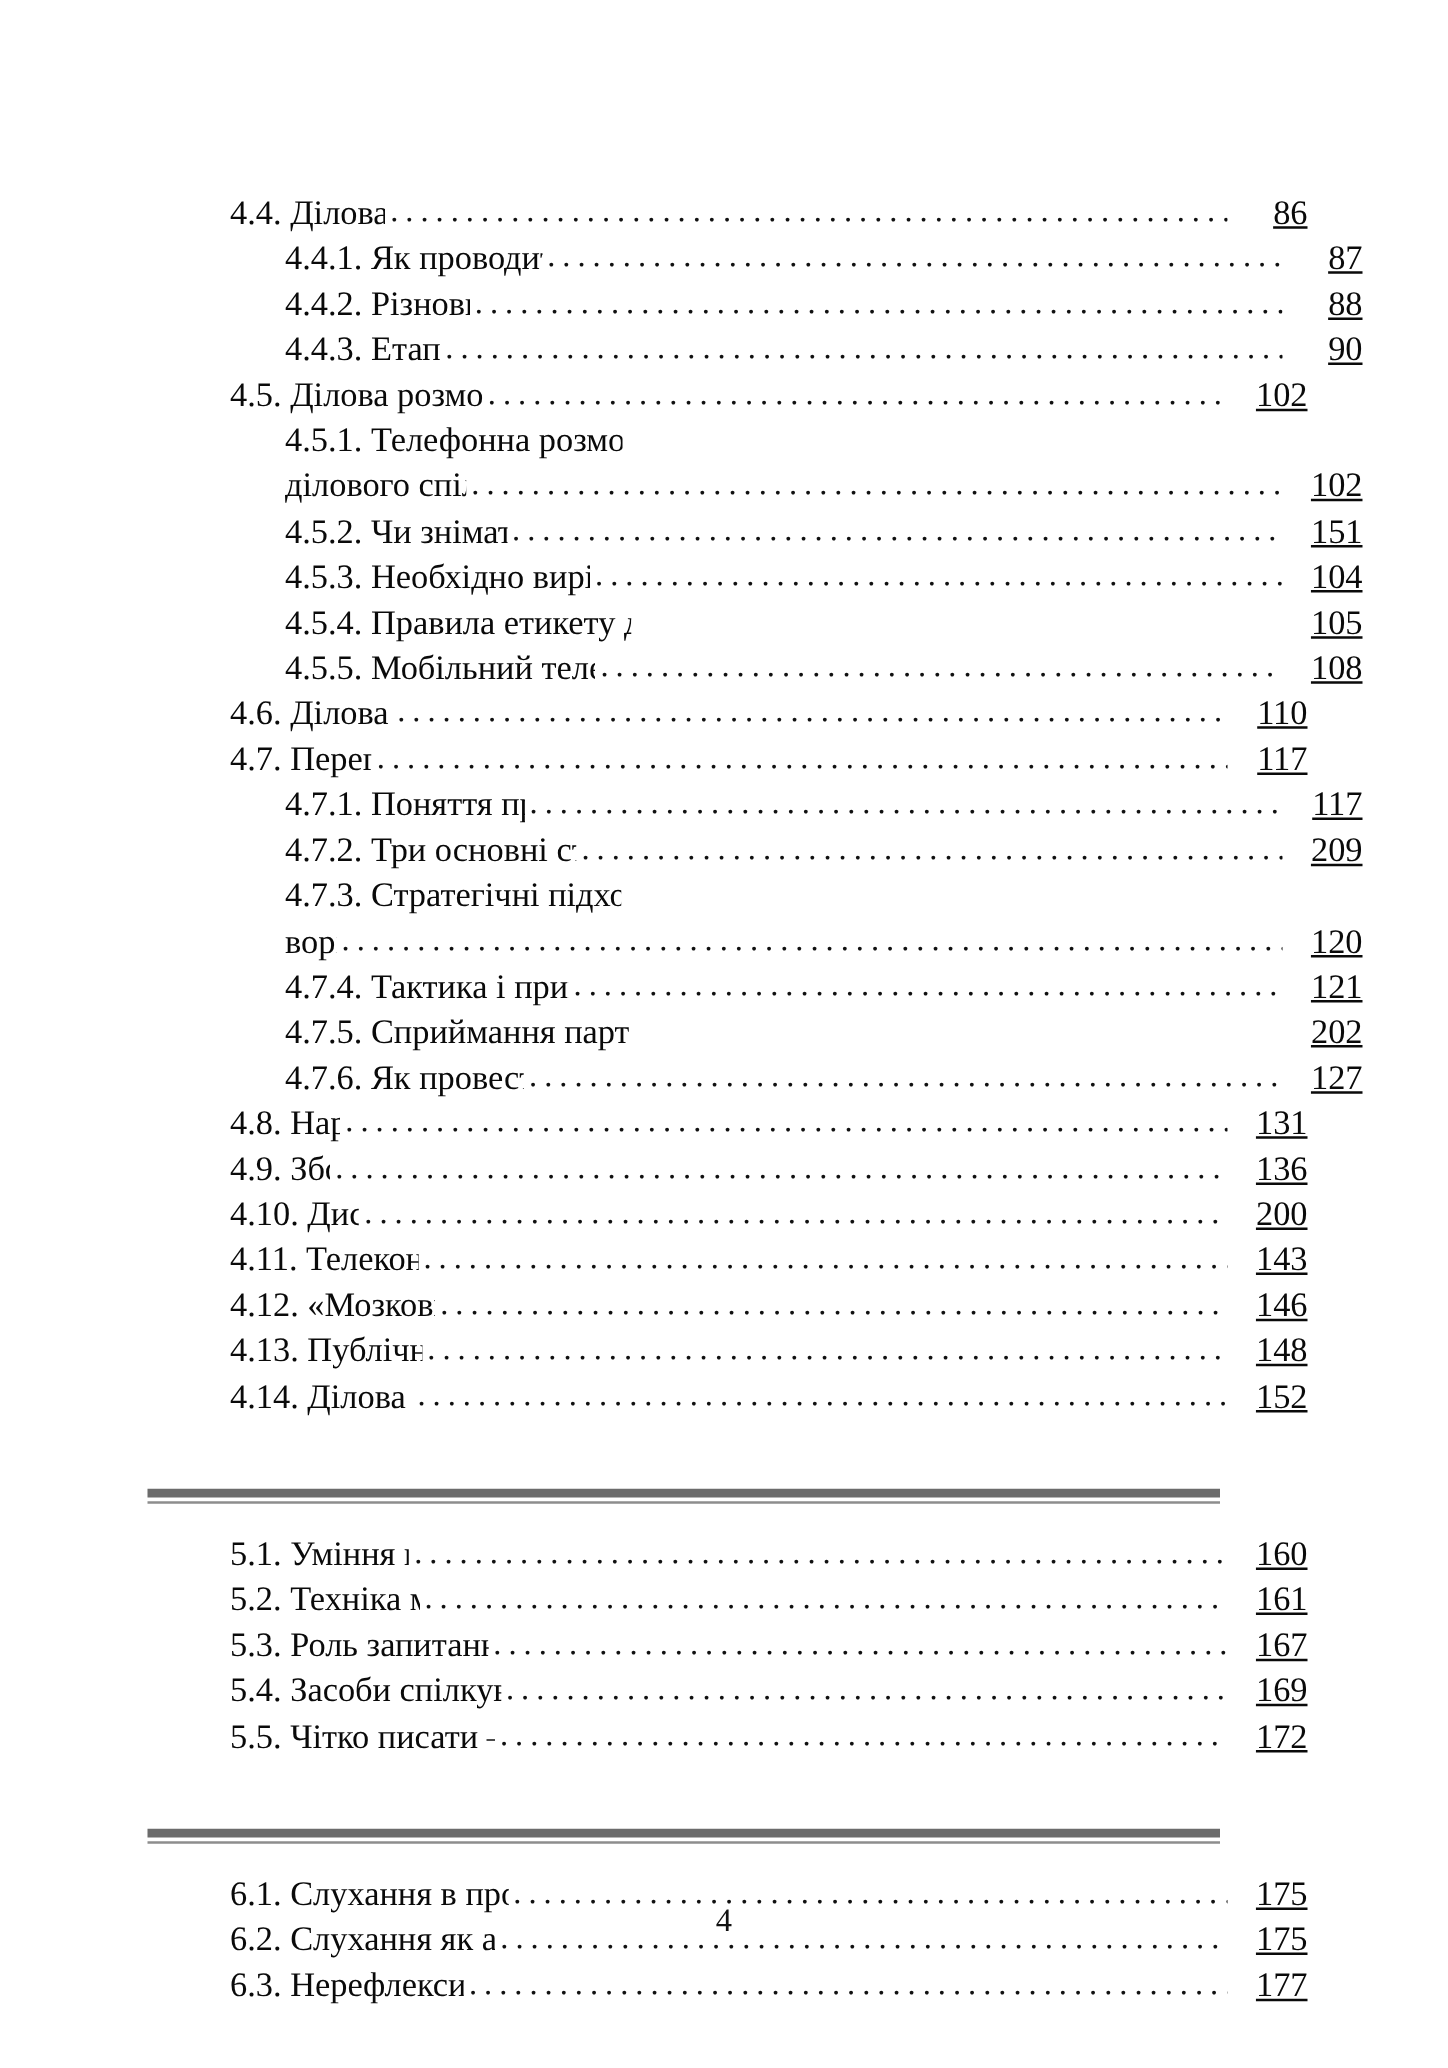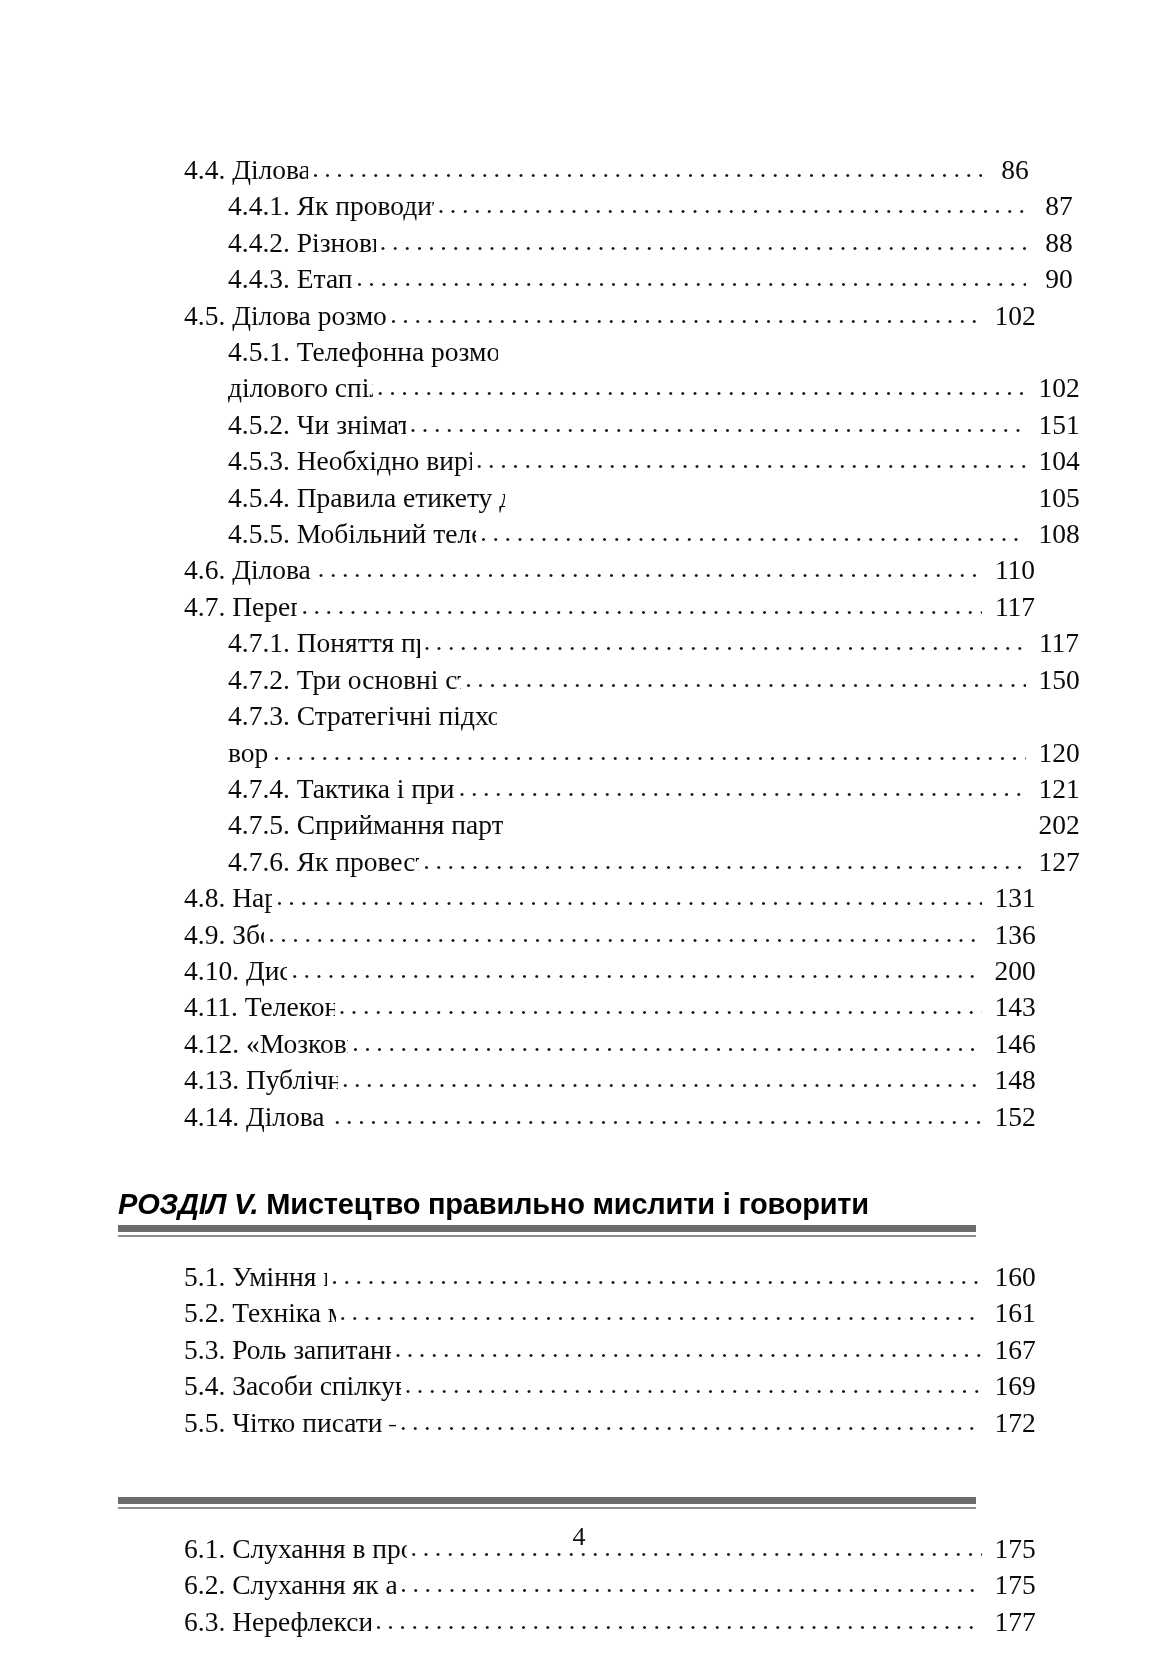--- a/index.html
+++ b/index.html
@@ -48,22 +48,23 @@
     position: relative;
     top: -2px;
     letter-spacing: 5.6px;
     font-size: 26px;
     color: #101010;
   }
   .toc-dots.hidden { visibility: hidden; }
   .toc-page {
     flex: 0 0 auto;
     width: 62px;
-    text-align: center;
+    text-align: right;
     font-size: 27.5px;
+    text-decoration: underline;
   }
 
   
   .toc-item.cont { padding-left: 110px; }
 
   
   .chapter {
     margin-left: 0;
     width: 858px;
   }
@@ -178,21 +179,21 @@
           <span class="toc-page">117</span>
         </li>
         <li class="toc-item lvl2">
           <span class="toc-title">4.7.1. Поняття про переговори</span>
           <span class="toc-dots">............................................................................................</span>
           <span class="toc-page">117</span>
         </li>
         <li class="toc-item lvl2">
           <span class="toc-title">4.7.2. Три основні стратегії переговорів</span>
           <span class="toc-dots">............................................................................................</span>
-          <span class="toc-page">150</span>
+          <span class="toc-page">209</span>
         </li>
         <li class="toc-item lvl2">
           <span class="toc-title">4.7.3. Стратегічні підходи до проведення перего-</span>
           <span class="toc-dots hidden">............................................................................................</span>
           <span class="toc-page"></span>
         </li>
         <li class="toc-item lvl2 cont">
           <span class="toc-title">ворів</span>
           <span class="toc-dots">............................................................................................</span>
           <span class="toc-page">120</span>
@@ -239,64 +240,63 @@
         </li>
         <li class="toc-item lvl1">
           <span class="toc-title">4.13. Публічні виступи</span>
           <span class="toc-dots">............................................................................................</span>
           <span class="toc-page">148</span>
         </li>
         <li class="toc-item lvl1">
           <span class="toc-title">4.14. Ділова доповідь</span>
           <span class="toc-dots">............................................................................................</span>
           <span class="toc-page">152</span>
-        </li>
-      </ul>
-      <div class="gap-after-list"></div>
-      <div class="chapter">
-        <div class="chapter-title"><span class="chapter-num">РОЗДІЛ V.</span> <span>Мистецтво правильно мислити і говорити</span></div>
-        <div class="rule-thick"></div>
-        <div class="rule-thin"></div>
-      </div>
-      <div class="gap-after-chapter"></div>
-      <ul class="toc-list">
-        <li class="toc-item lvl1">
-          <span class="toc-title">5.1. Уміння говорити</span>
-          <span class="toc-dots">............................................................................................</span>
-          <span class="toc-page">160</span>
-        </li>
-        <li class="toc-item lvl1">
-          <span class="toc-title">5.2. Техніка мовлення.</span>
-          <span class="toc-dots">............................................................................................</span>
-          <span class="toc-page">161</span>
-        </li>
-        <li class="toc-item lvl1">
-          <span class="toc-title">5.3. Роль запитання в спілкуванні</span>
-          <span class="toc-dots">............................................................................................</span>
-          <span class="toc-page">167</span>
-        </li>
-        <li class="toc-item lvl1">
-          <span class="toc-title">5.4. Засоби спілкування, суперечки.</span>
-          <span class="toc-dots">............................................................................................</span>
-          <span class="toc-page">169</span>
-        </li>
-        <li class="toc-item lvl1">
-          <span class="toc-title">5.5. Чітко писати — чітко мислити</span>
-          <span class="toc-dots">............................................................................................</span>
-          <span class="toc-page">172</span>
         </li>
       </ul>
       <div class="gap-after-list"></div>
       <div class="chapter">
         <div class="rule-thick"></div>
         <div class="rule-thin"></div>
       </div>
       <div class="gap-after-chapter"></div>
       <ul class="toc-list">
         <li class="toc-item lvl1">
+          <span class="toc-title">5.1. Уміння говорити</span>
+          <span class="toc-dots">............................................................................................</span>
+          <span class="toc-page">160</span>
+        </li>
+        <li class="toc-item lvl1">
+          <span class="toc-title">5.2. Техніка мовлення.</span>
+          <span class="toc-dots">............................................................................................</span>
+          <span class="toc-page">161</span>
+        </li>
+        <li class="toc-item lvl1">
+          <span class="toc-title">5.3. Роль запитання в спілкуванні</span>
+          <span class="toc-dots">............................................................................................</span>
+          <span class="toc-page">167</span>
+        </li>
+        <li class="toc-item lvl1">
+          <span class="toc-title">5.4. Засоби спілкування, суперечки.</span>
+          <span class="toc-dots">............................................................................................</span>
+          <span class="toc-page">169</span>
+        </li>
+        <li class="toc-item lvl1">
+          <span class="toc-title">5.5. Чітко писати — чітко мислити</span>
+          <span class="toc-dots">............................................................................................</span>
+          <span class="toc-page">172</span>
+        </li>
+      </ul>
+      <div class="gap-after-list"></div>
+      <div class="chapter">
+        <div class="rule-thick"></div>
+        <div class="rule-thin"></div>
+      </div>
+      <div class="gap-after-chapter"></div>
+      <ul class="toc-list">
+        <li class="toc-item lvl1">
           <span class="toc-title">6.1. Слухання в процесі спілкування.</span>
           <span class="toc-dots">............................................................................................</span>
           <span class="toc-page">175</span>
         </li>
         <li class="toc-item lvl1">
           <span class="toc-title">6.2. Слухання як активний процес.</span>
           <span class="toc-dots">............................................................................................</span>
           <span class="toc-page">175</span>
         </li>
         <li class="toc-item lvl1">

